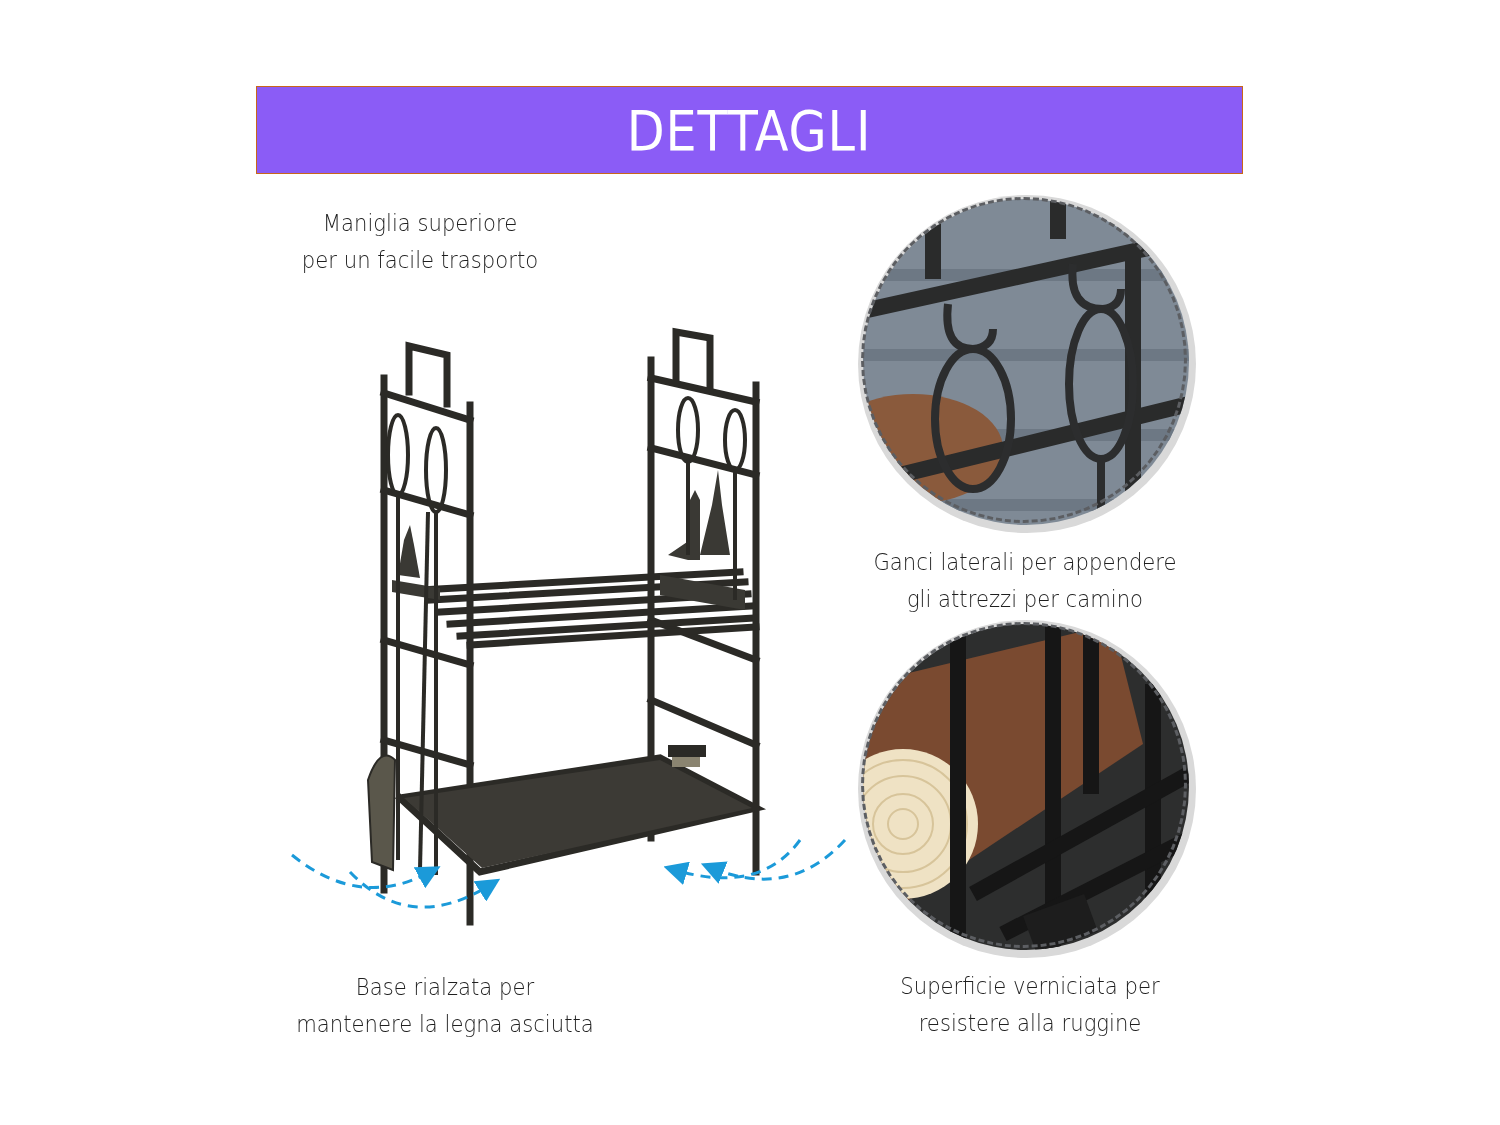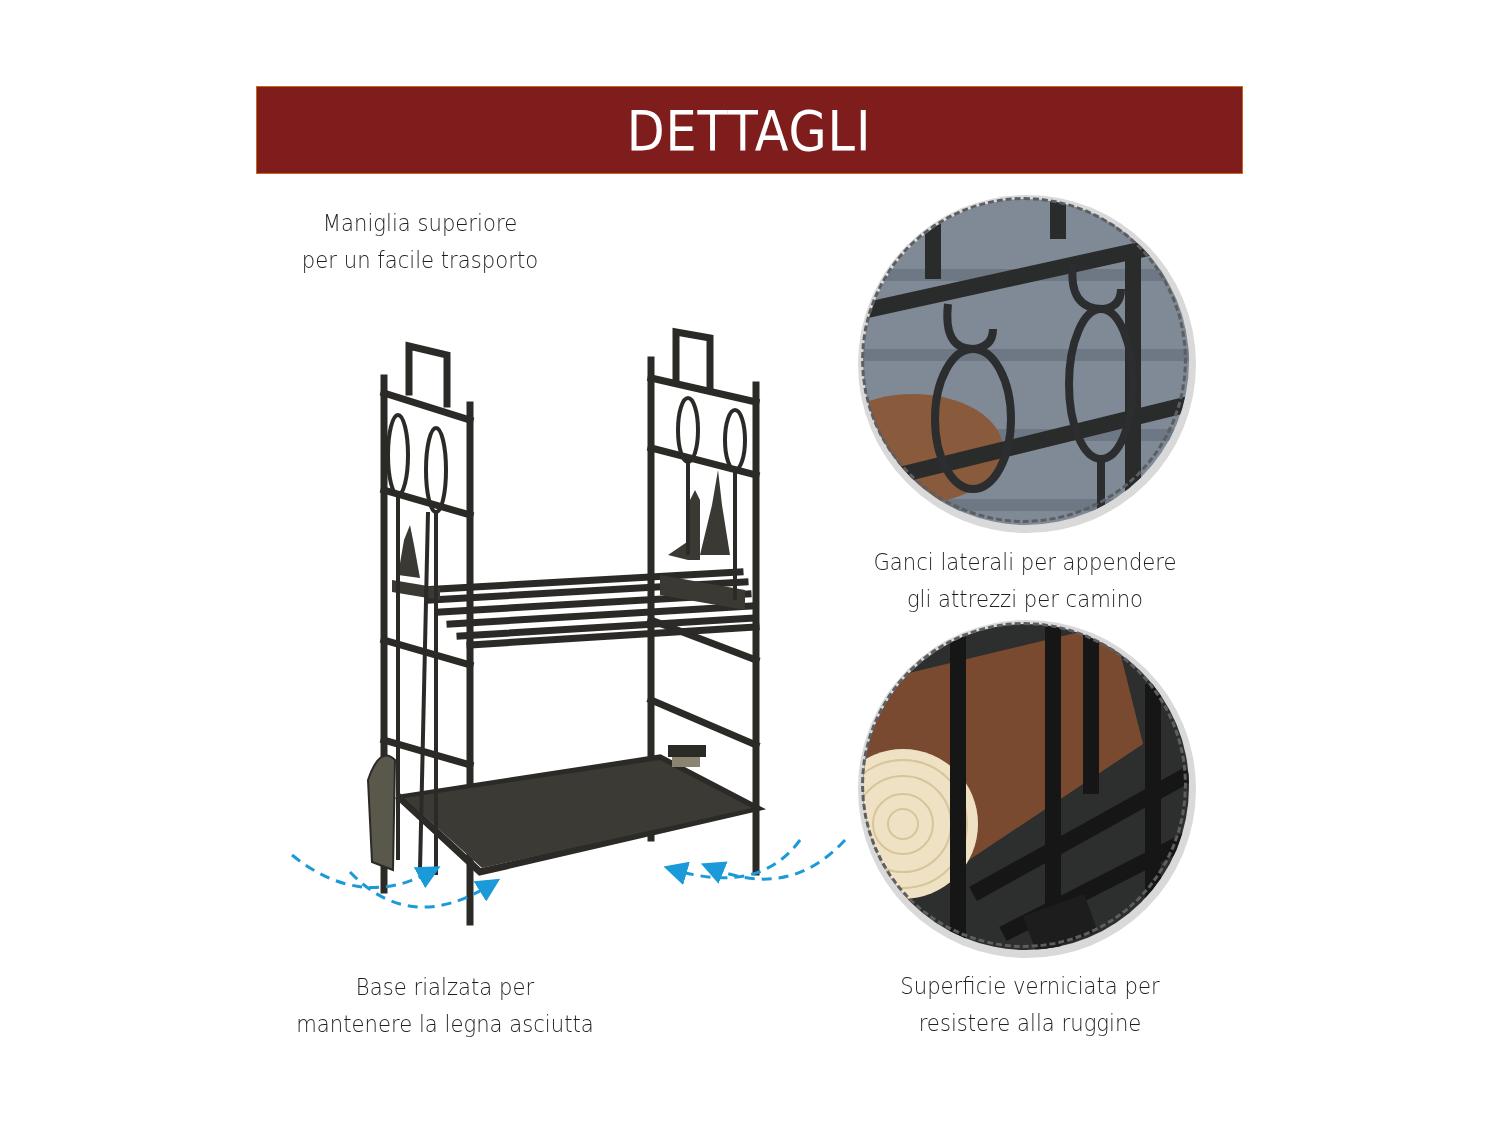--- a/index.html
+++ b/index.html
@@ -1,20 +1,20 @@
 <!DOCTYPE html>
 <html><head>
   <meta charset="utf-8">
   <style>
     html, body { margin: 0; padding: 0; background: #ffffff; }
     body { width: 1500px; height: 1125px; position: relative; overflow: hidden;
            font-family: "DejaVu Sans", "Liberation Sans", sans-serif; color: #222; }
 
     .header-bar { position: absolute; left: 256px; top: 86px; width: 987px; height: 88px;
-      background: #7f1d1d; border: 1px solid #c9661a; box-sizing: border-box;
+      background: #8b5cf6; border: 1px solid #c9661a; box-sizing: border-box;
       display: flex; align-items: center; justify-content: center; }
     .header-title { color: #ffffff; font-size: 56px; letter-spacing: 1px; font-weight: 400;
       transform: scaleX(0.88); }
 
     .caption { position: absolute; text-align: center; font-size: 23px; line-height: 37px;
       color: #1f1f1f; font-weight: 300; white-space: nowrap; transform: scaleX(0.92); }
     .caption span { display: block; }
 
     #cap-handle { left: 275px; top: 205px; width: 290px; transform-origin: center; }
     #cap-hooks { left: 840px; top: 544px; width: 370px; }

